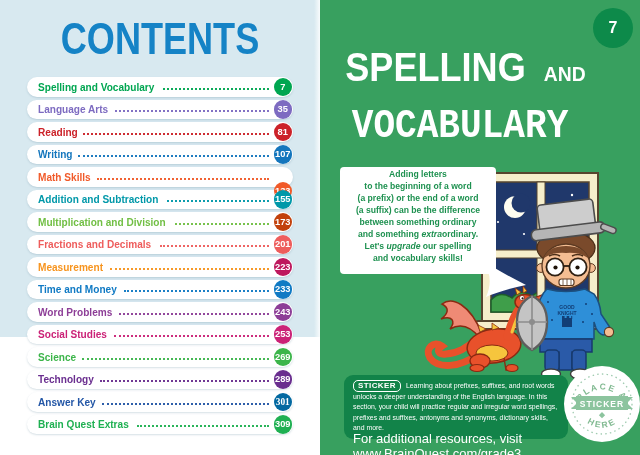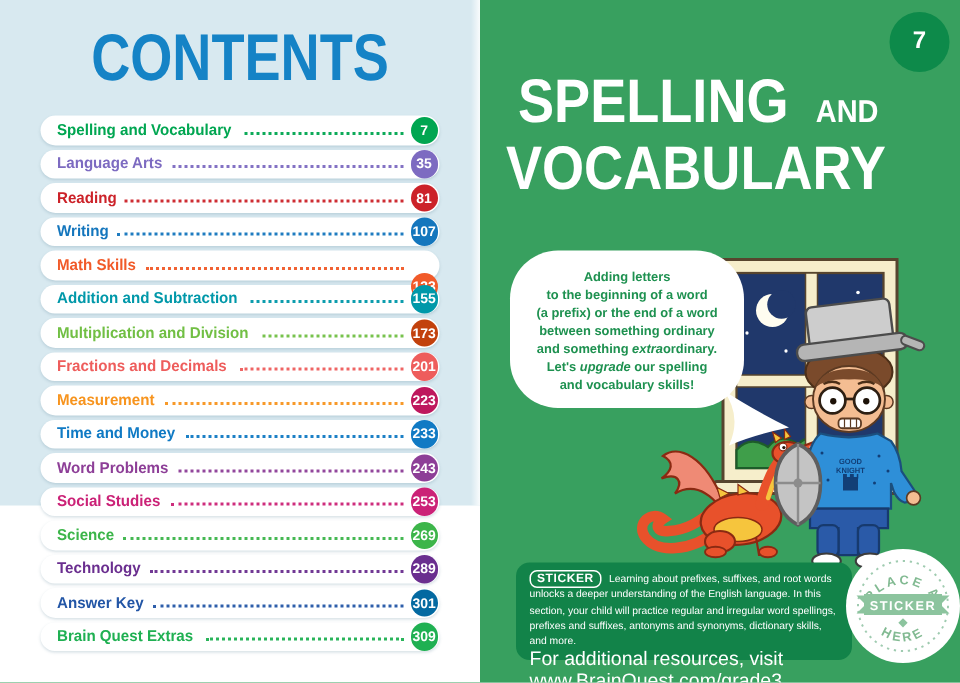--- a/index.html
+++ b/index.html
@@ -28,24 +28,24 @@
   
   .right-page { position:relative; width:320px; height:455px; background:#38a05f; }
   .corner-badge { position:absolute; top:8px; right:7px; width:40px; height:40px; border-radius:50%;
     background:#0d8a4a; color:#fff; font-weight:700; font-size:16px;
     display:flex; align-items:center; justify-content:center; }
   .chapter-title { position:absolute; top:46px; left:0; width:280px; text-align:center; color:#fff;
     line-height:1.05; }
   .chapter-title .big { display:inline-block; font-size:41px; font-weight:800; transform:scaleX(.88); }
   .chapter-title .small { display:inline-block; font-size:21px; font-weight:800; transform:scaleX(.92);
     margin-left:4px; }
-  .title-line2 { margin-top:2px; }
+  .title-line2 { margin-top:16px;font-family:Liberation Mono, monospace; }
 
   .speech-bubble { position:absolute; top:167px; left:20px; width:156px; background:#fff;
-    border-radius:32px; padding:11px 6px 10px; z-index:3; }
+    border-radius:4px; padding:1px 6px 10px; z-index:3; }
   .bubble-line { text-align:center; font-size:8.6px; font-weight:700; color:#1e9150; line-height:1.4; }
   .bubble-line em { font-style:italic; }
   .bubble-tail { position:absolute; top:258px; left:160px; z-index:2; }
 
   .illus { position:absolute; top:162px; left:100px; }
 
   .parents-box { position:absolute; top:375px; left:24px; width:224px; background:#128349;
     border-radius:9px; padding:5px 9px 6px; z-index:1; }
   .parents-label { display:inline; border:1.6px solid #fff; border-radius:5px; padding:0 4px 1px;
     font-size:8px; font-weight:800; color:#fff; letter-spacing:.4px; margin-right:5px; }
@@ -144,21 +144,21 @@
 
   <div class="toc-row">
     <span class="toc-label" style="color: rgb(106, 46, 143);">Technology</span>
     <span class="toc-leader" style="color: rgb(106, 46, 143);"></span>
     <span class="toc-page" style="background: rgb(106, 46, 143);">289</span>
   </div>
 
   <div class="toc-row">
     <span class="toc-label" style="color: rgb(35, 86, 166);">Answer Key</span>
     <span class="toc-leader" style="color: rgb(35, 86, 166);"></span>
-    <span class="toc-page" style="background: #0369a1;">301</span>
+    <span class="toc-page" style="background: #0369a1; font-family: Liberation Serif, serif;">301</span>
   </div>
 
   <div class="toc-row">
     <span class="toc-label" style="color: rgb(31, 176, 82);">Brain Quest Extras</span>
     <span class="toc-leader" style="color: rgb(31, 176, 82);"></span>
     <span class="toc-page" style="background: rgb(31, 176, 82);">309</span>
   </div>
 </div>
   </div>
 
@@ -174,20 +174,21 @@
       </div>
       <div class="title-line2">
         <span class="big">VOCABULARY</span>
       </div>
     </div>
 
     <div class="speech-bubble" id="bubble">
         <div class="bubble-line"><span>Adding letters</span></div>
         <div class="bubble-line"><span>to the beginning of a word</span></div>
         <div class="bubble-line"><span>(a prefix) or the end of a word</span></div>
+        <div class="bubble-line"><span>(a suffix) can be the difference</span></div>
         <div class="bubble-line"><span>between something ordinary</span></div>
         <div class="bubble-line"><span>and something </span><em>extra</em><span>ordinary.</span></div>
         <div class="bubble-line"><span>Let's </span><em>upgrade</em><span> our spelling</span></div>
         <div class="bubble-line"><span>and vocabulary skills!</span></div>
       </div>
     <svg class="bubble-tail" width="50" height="42">
       <path d="M2,2 Q20,14 46,27 Q22,32 6,39 Q15,19 2,2 Z" fill="#ffffff"></path>
     </svg>
 
     <svg class="illus" width="220" height="228" viewBox="0 0 220 228">

